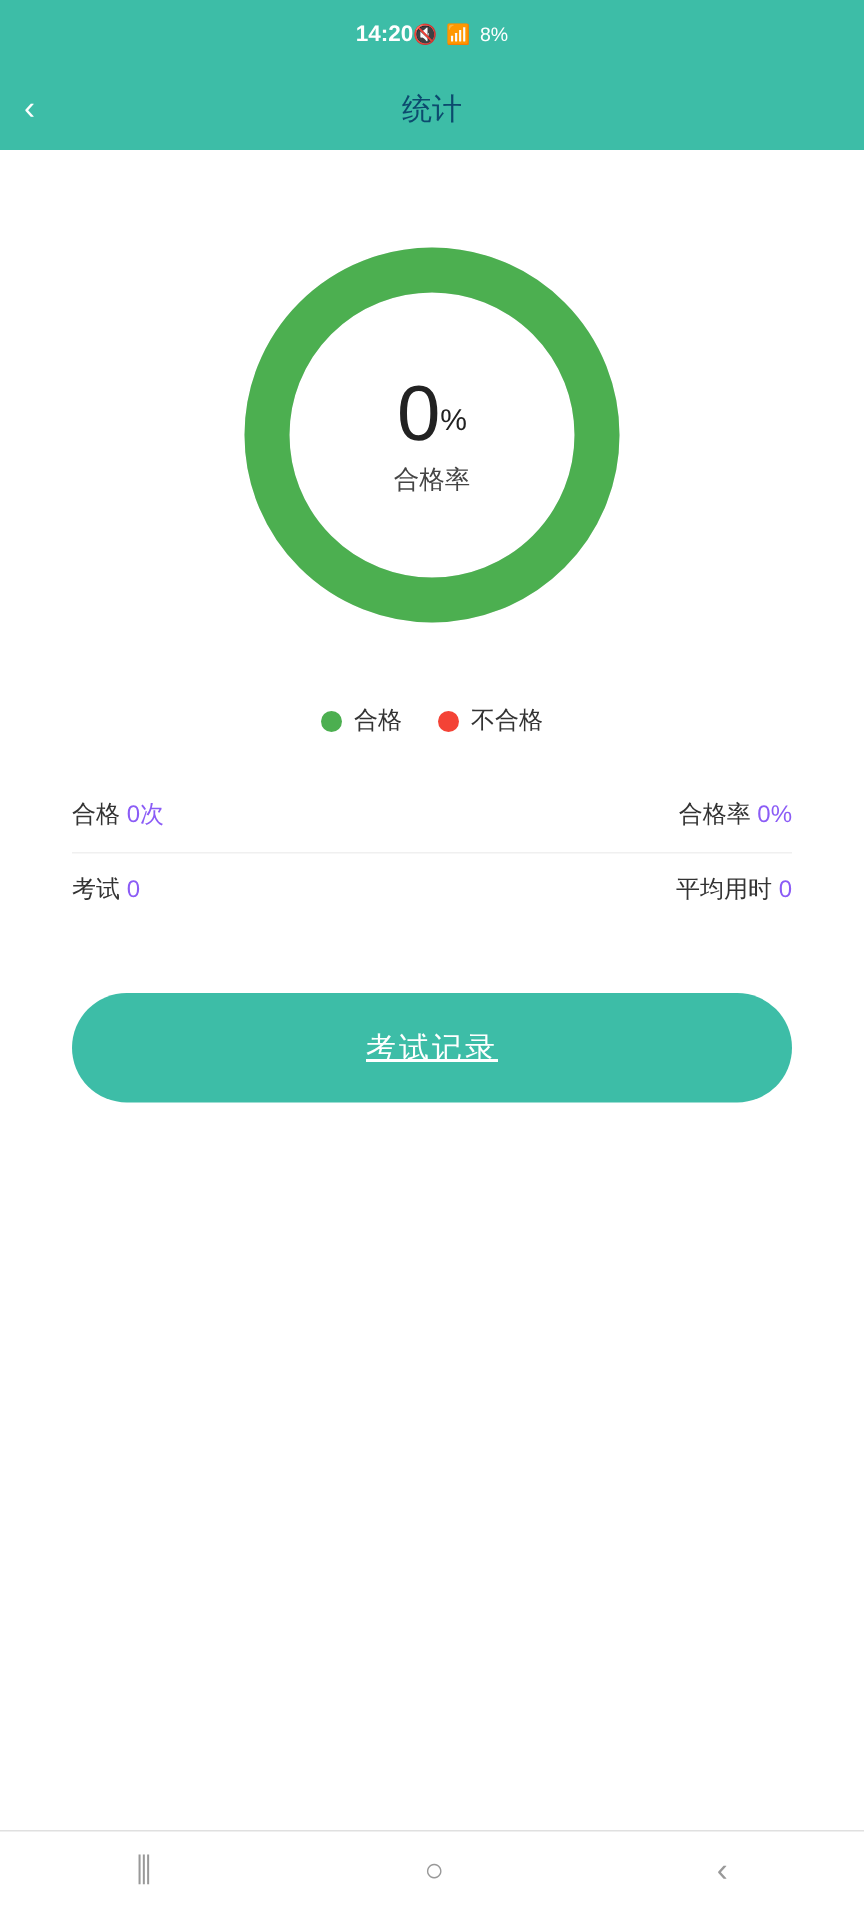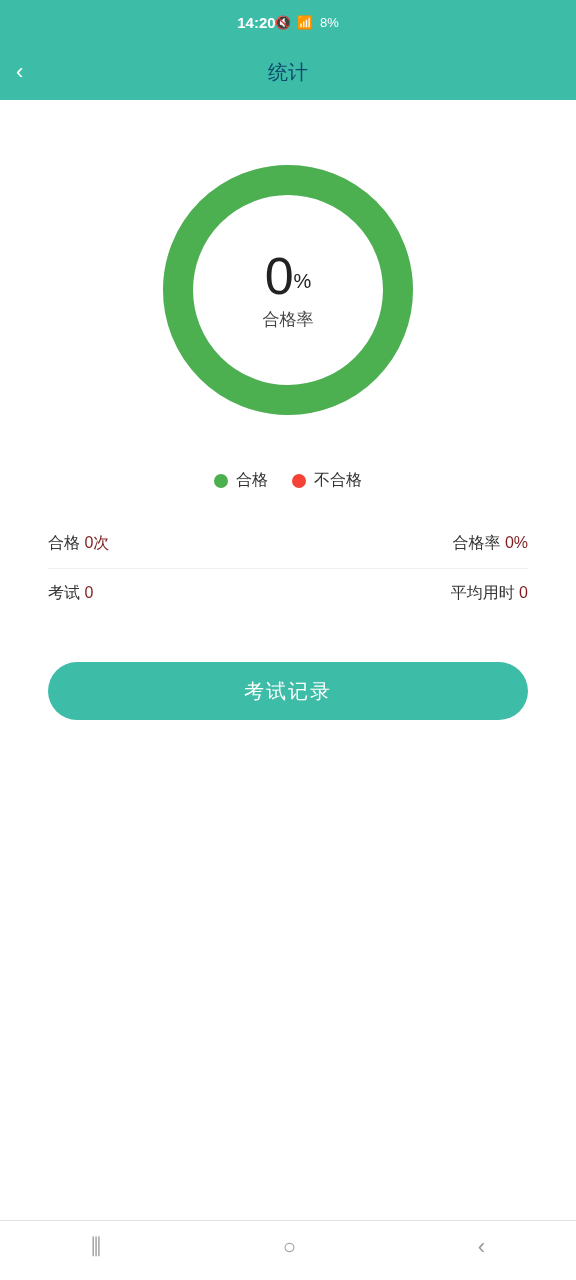--- a/index.html
+++ b/index.html
@@ -133,36 +133,37 @@
       display: flex;
       justify-content: space-between;
       padding: 14px 0;
       border-bottom: 1px solid #f0f0f0;
     }
     .stats-row:last-child { border-bottom: none; }
     .stats-item {
       font-size: 16px;
       color: #333;
     }
-    .stats-value-green { color: #7f1d1d; font-weight: 500; }
+    .stats-value-green { color: #8b5cf6; font-weight: 500; }
 
     
     .btn-exam-record {
       width: 100%;
       max-width: 480px;
       background: #3dbda7;
       color: white;
       border: none;
       border-radius: 40px;
-      height: 58px;
+      height: 73px;
       font-size: 20px;
       font-weight: 500;
       cursor: pointer;
       letter-spacing: 2px;
       margin-top: 8px;
+      text-decoration: underline;
     }
 
     
     .bottom-nav {
       background: white;
       height: 60px;
       display: flex;
       align-items: center;
       justify-content: space-around;
       border-top: 1px solid #e0e0e0;

